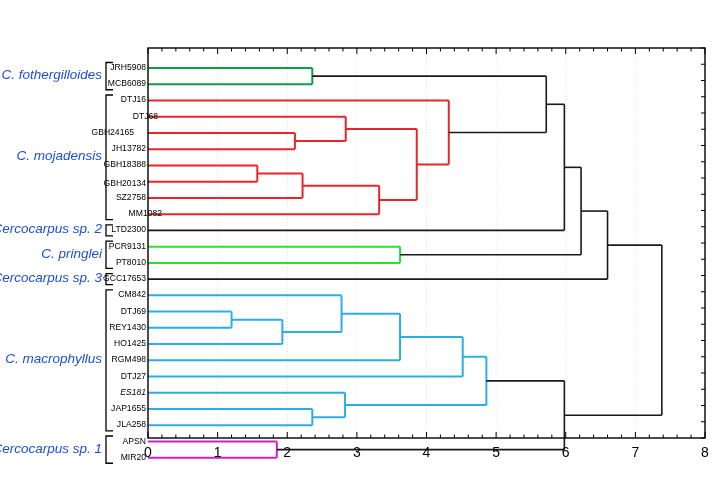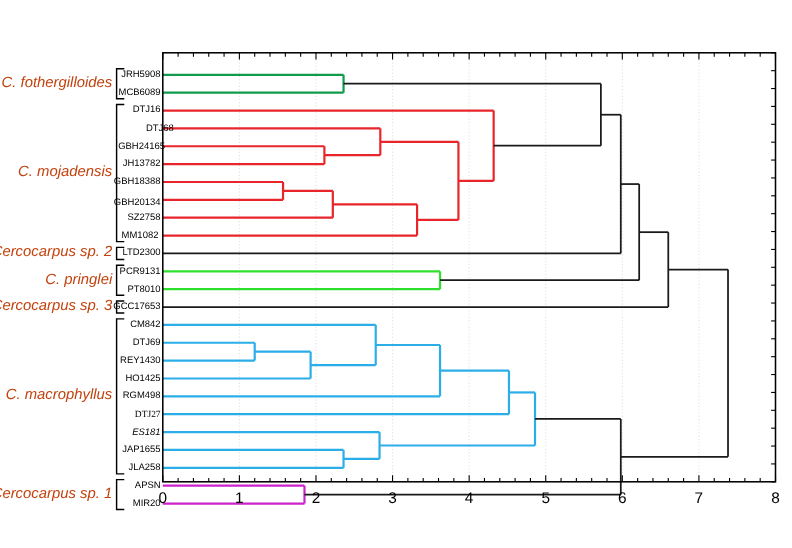--- a/index.html
+++ b/index.html
@@ -1,19 +1,19 @@
 <!DOCTYPE html>
 <html><head>
 <meta charset="utf-8">
 <style>
   html,body{margin:0;padding:0;background:#ffffff;}
   body{width:720px;height:498px;font-family:"Liberation Sans",sans-serif;overflow:hidden;}
   #root{position:relative;width:720px;height:498px;background:#fff;}
   svg#dendro{position:absolute;left:0;top:0;width:720px;height:498px;display:block;}
-  .grp-label{position:absolute;font-style:italic;font-size:13.5px;color:#c2410c;white-space:nowrap;text-align:right;}
+  .grp-label{position:absolute;font-style:italic;font-size:13.5px;color:#1d4ed8;white-space:nowrap;text-align:right;}
   .leaf-label{position:absolute;font-size:8.6px;color:#000;white-space:nowrap;text-align:right;font-style:normal;}
   .tick-label{position:absolute;font-size:14px;color:#000;text-align:center;width:40px;}
 </style>
 </head>
 <body>
 
 <div id="root">
   <svg id="dendro" viewBox="0 0 720 498" preserveAspectRatio="none">
       <line x1="217.625" y1="48" x2="217.625" y2="438" stroke="#e0e0e0" stroke-width="1" stroke-dasharray="1 2"></line>
       <line x1="287.25" y1="48" x2="287.25" y2="438" stroke="#e0e0e0" stroke-width="1" stroke-dasharray="1 2"></line>
@@ -266,36 +266,36 @@
       <div class="grp-label" style="right: 618px; top: 245.76px; font-style: italic;">C. pringlei</div>
       <div class="grp-label" style="right: 618px; top: 270.12px;">Cercocarpus sp. 3</div>
       <div class="grp-label" style="right: 618px; top: 351.32px;">C. macrophyllus</div>
       <div class="grp-label" style="right: 618px; top: 440.64px;">Cercocarpus sp. 1</div>
     </div>
   <div id="leaf-labels">
       <div class="leaf-label" style="right: 574px; top: 62px;">JRH5908</div>
       <div class="leaf-label" style="right: 574px; top: 78.24px;">MCB6089</div>
       <div class="leaf-label" style="right: 574px; top: 94.48px;">DTJ16</div>
       <div class="leaf-label" style="right: 562px; top: 110.72px;">DTJ68</div>
-      <div class="leaf-label" style="right: 570px; top: 126.96px; padding-left: 34px;">GBH24165</div>
+      <div class="leaf-label" style="right: 586px; top: 126.96px; padding-left: 34px;">GBH24165</div>
       <div class="leaf-label" style="right: 574px; top: 143.2px;">JH13782</div>
       <div class="leaf-label" style="right: 574px; top: 159.44px;">GBH18388</div>
       <div class="leaf-label" style="right: 574px; top: 178px;">GBH20134</div>
       <div class="leaf-label" style="right: 574px; top: 191.92px;">SZ2758</div>
-      <div class="leaf-label" style="right: 576px; top: 208.16px;">MM1082</div>
+      <div class="leaf-label" style="right: 558px; top: 208.16px;">MM1082</div>
       <div class="leaf-label" style="right: 574px; top: 224.4px;">LTD2300</div>
       <div class="leaf-label" style="right: 574px; top: 240.64px;">PCR9131</div>
       <div class="leaf-label" style="right: 574px; top: 256.88px; text-align: right;">PT8010</div>
       <div class="leaf-label" style="right: 574px; top: 273.12px; margin-left: 24px;">GCC17653</div>
       <div class="leaf-label" style="right: 574px; top: 289.36px;">CM842</div>
       <div class="leaf-label" style="right: 574px; top: 305.6px;">DTJ69</div>
       <div class="leaf-label" style="right: 574px; top: 321.84px;">REY1430</div>
       <div class="leaf-label" style="right: 574px; top: 338.08px;">HO1425</div>
       <div class="leaf-label" style="right: 574px; top: 354.32px;">RGM498</div>
-      <div class="leaf-label" style="right: 574px; top: 370.56px; font-family: Liberation Serif, serif;">DTJ27</div>
+      <div class="leaf-label" style="right: 574px; top: 370.56px;">DTJ27</div>
       <div class="leaf-label" style="right: 574px; top: 386.8px; font-style: italic;">ES181</div>
       <div class="leaf-label" style="right: 574px; top: 403.04px;">JAP1655</div>
       <div class="leaf-label" style="right: 574px; top: 419.28px;">JLA258</div>
       <div class="leaf-label" style="right: 574px; top: 435.52px;">APSN</div>
       <div class="leaf-label" style="right: 574px; top: 451.76px;">MIR20</div>
     </div>
   <div id="tick-labels">
       <div class="tick-label" style="left: 128px; top: 444px;">0</div>
       <div class="tick-label" style="left: 197.625px; top: 444px;">1</div>
       <div class="tick-label" style="left: 267.25px; top: 444px;">2</div>

